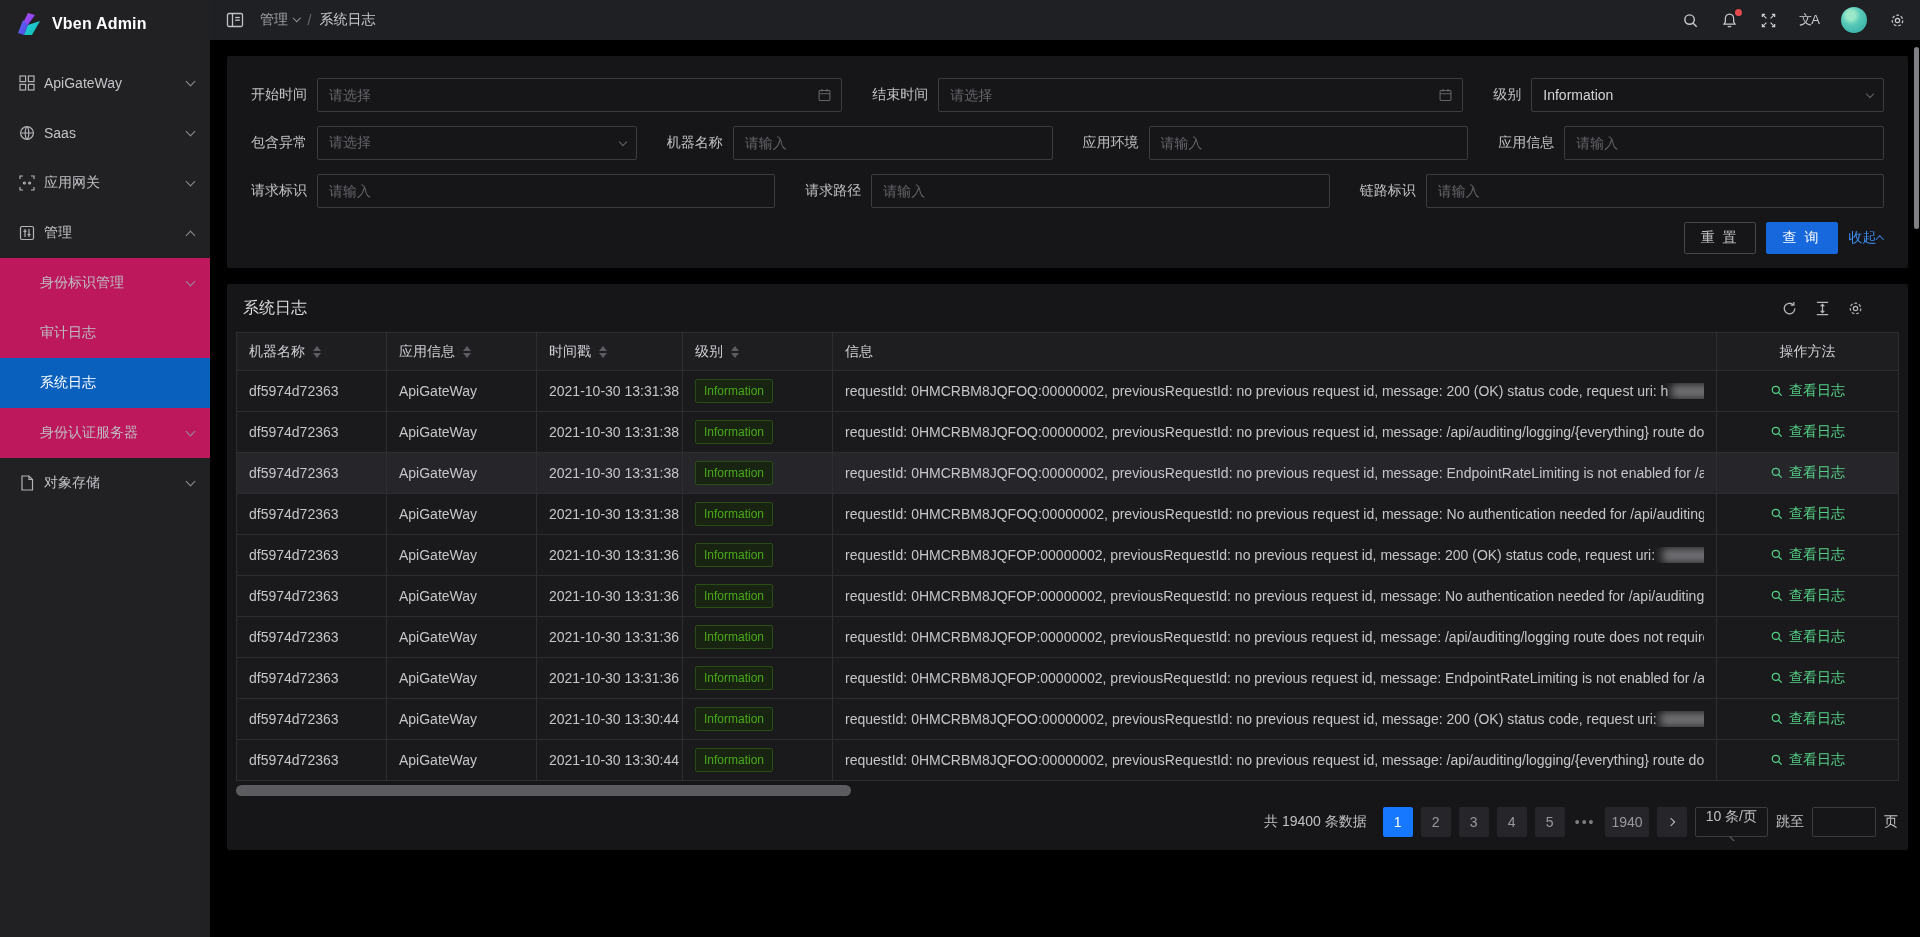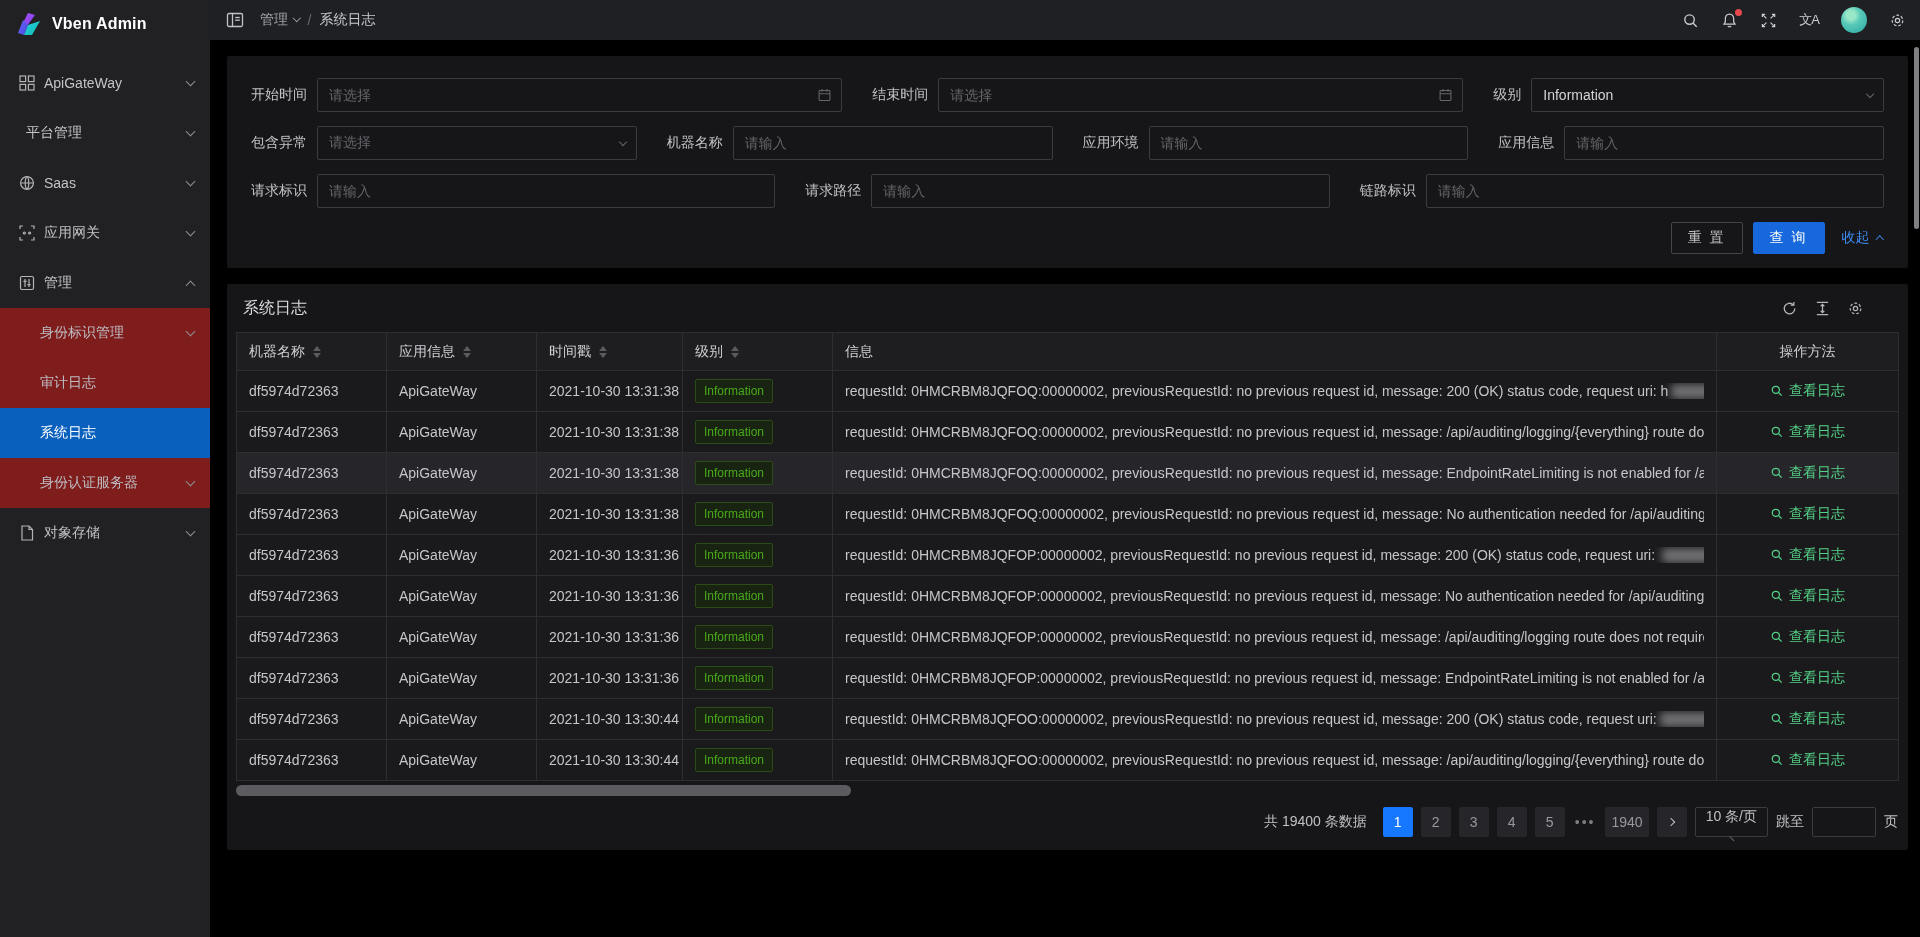--- a/index.html
+++ b/index.html
@@ -10,21 +10,21 @@
   
   .sidebar { position:fixed; left:0; top:0; bottom:0; width:210px; background:#212124; z-index:5; }
   .logo { height:48px; display:flex; align-items:center; padding-left:14px; gap:10px; }
   .logo-title { color:#fff; font-size:16px; font-weight:bold; letter-spacing:.2px; }
   .menu { padding-top:10px; }
   .menu-item { height:50px; display:flex; align-items:center; padding-left:18px; padding-right:16px;
     color:#c3c3c7; cursor:pointer; position:relative; }
   .menu-item .mi-icon { width:18px; height:18px; margin-right:8px; color:#b3b3b8; flex:0 0 auto; }
   .menu-item .mi-label { flex:1; white-space:nowrap; overflow:hidden; }
   .menu-item.no-icon { padding-left:26px; }
-  .menu-item.lvl2 { padding-left:40px; background:#7f1d1d; color:#bdbdc2; }
+  .menu-item.lvl2 { padding-left:40px; background:#be185d; color:#bdbdc2; }
   .menu-item.active { background:var(--primary); color:#fff; }
   .chev { display:inline-block; width:7px; height:7px; border-right:1.4px solid currentColor;
     border-bottom:1.4px solid currentColor; }
   .chev-down { transform:rotate(45deg); margin-top:-4px; }
   .chev-up { transform:rotate(-135deg); margin-top:4px; }
   .chev-right { transform:rotate(-45deg); }
   .menu-item .chev { color:#8f8f94; }
 
   
   .topbar { position:fixed; left:210px; right:0; top:0; height:40px; background:#1f2023;
@@ -66,21 +66,21 @@
   .select-box { width:100%; height:34px; border:1px solid #3c3c40; border-radius:2px;
     display:flex; align-items:center; padding:0 28px 0 11px; cursor:pointer; position:relative; }
   .select-box .val { color:#d4d4d8; } .select-box .ph { color:#64646a; }
   .select-box .ctl-icon .chev { width:6px; height:6px; margin-top:-2px; }
   .form-actions { display:flex; justify-content:flex-end; align-items:center; gap:10px;
     margin-top:10px; padding-right:2px; }
   .btn { height:32px; padding:0 16px; border-radius:2px; font-size:14px; cursor:pointer;
     font-family:inherit; letter-spacing:2px; }
   .btn-default { background:transparent; border:1px solid #45454a; color:#c3c3c7; }
   .btn-primary { background:var(--btn-blue); border:1px solid var(--btn-blue); color:#fff; }
-  .collapse-link { color:#3d8df5; margin-left:7px; display:flex; align-items:center; gap:7px;
+  .collapse-link { color:#3d8df5; margin-left:1px; display:flex; align-items:center; 
     cursor:pointer; }
   .collapse-link .chev { width:5.5px; height:5.5px; }
 
   
   .table-card { margin-top:16px; padding-bottom:4px; }
   .tc-head { height:48px; display:flex; align-items:center; padding:0 44px 0 16px; }
   .tc-title { font-size:16px; color:#dcdce0; }
   .tc-tools { margin-left:auto; display:flex; align-items:center; gap:16px; color:#b4b4ba; }
   .tc-tools .tb-icon { color:#b4b4ba; }
   .tbl-wrap { padding:0 9px; }
@@ -158,24 +158,20 @@
       <div class="menu-item lvl1">
         <span class="mi-icon">
           <svg width="18" height="18" viewBox="0 0 18 18" fill="none" stroke="currentColor" stroke-width="1.2">
             <rect x="2" y="2" width="5.6" height="5.6"></rect>
             <rect x="10.4" y="2" width="5.6" height="5.6"></rect>
             <rect x="2" y="10.4" width="5.6" height="5.6"></rect>
             <rect x="10.4" y="10.4" width="5.6" height="5.6"></rect>
           </svg>
         </span>
         <span class="mi-label">ApiGateWay</span>
-        <i class="chev chev-down"></i>
-      </div>
-      <div class="menu-item lvl1 no-icon">
-        <span class="mi-label">平台管理</span>
         <i class="chev chev-down"></i>
       </div>
       <div class="menu-item lvl1">
         <span class="mi-icon">
           <svg width="18" height="18" viewBox="0 0 18 18" fill="none" stroke="currentColor" stroke-width="1.2">
             <circle cx="9" cy="9" r="6.4"></circle>
             <path d="M2.6 9 h12.8 M9 2.6 c-2.4 2 -2.4 10.8 0 12.8 M9 2.6 c2.4 2 2.4 10.8 0 12.8"></path>
           </svg>
         </span>
         <span class="mi-label">Saas</span>

